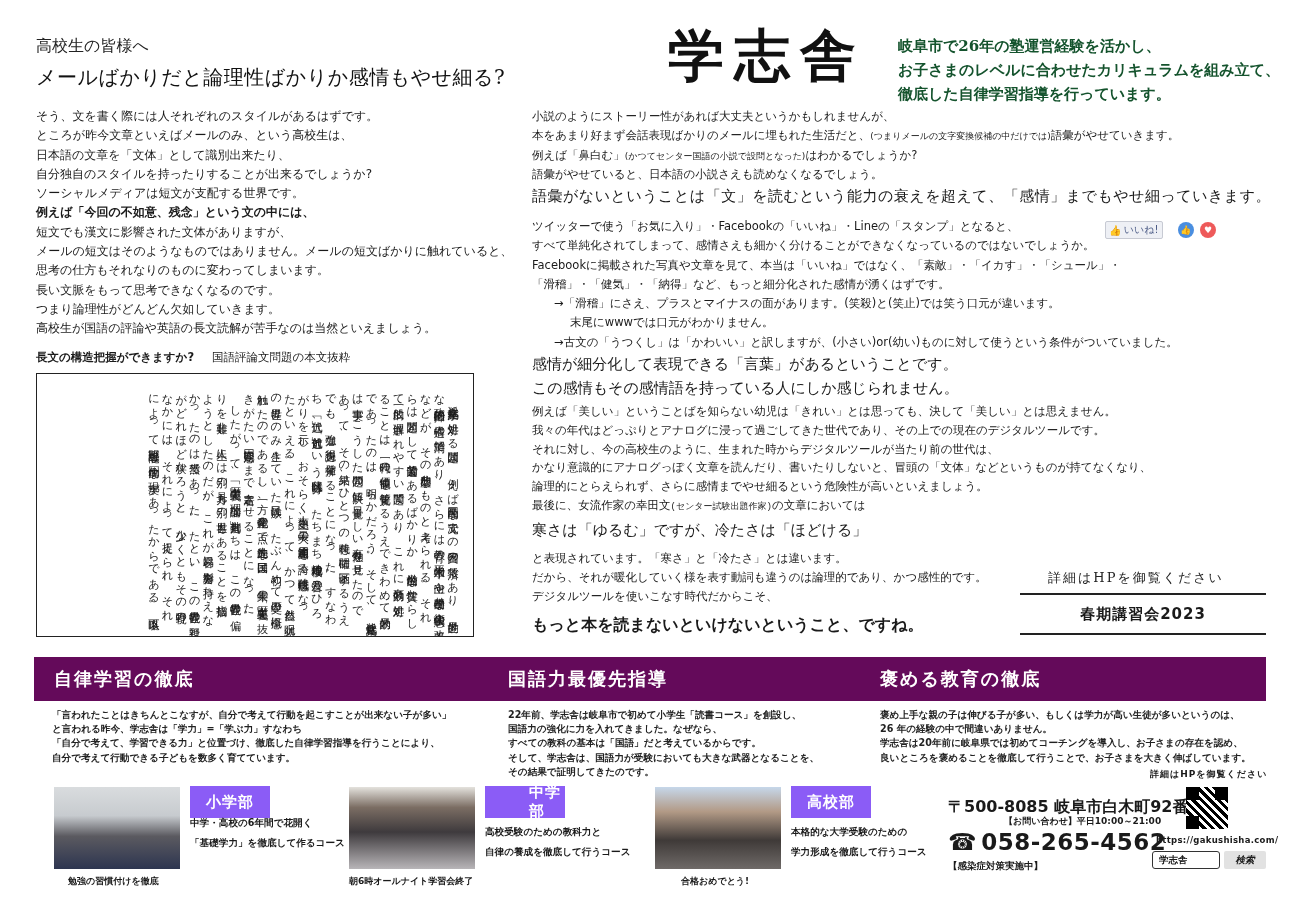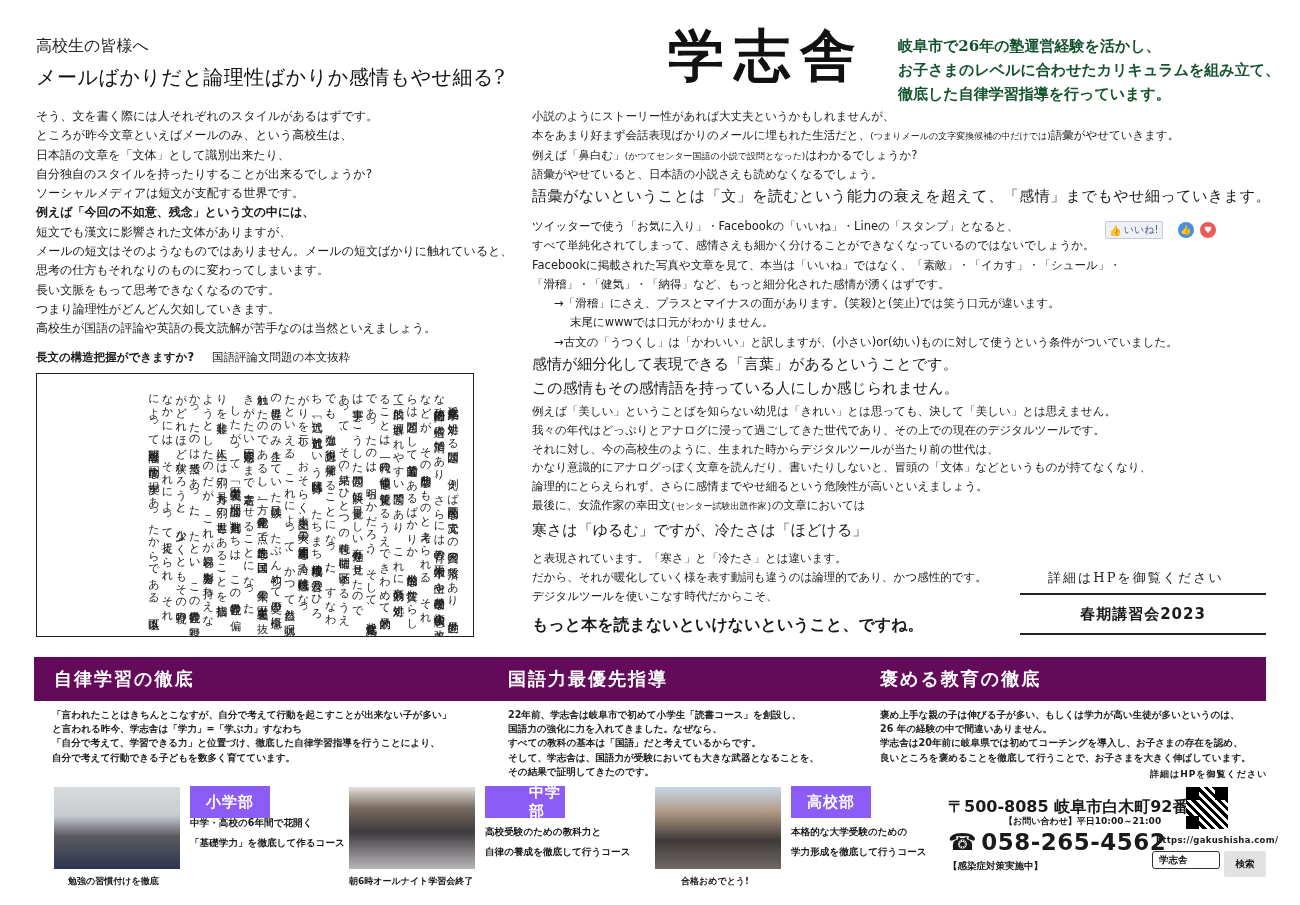--- a/index.html
+++ b/index.html
@@ -81,21 +81,21 @@
   .phone { left: 948px; top: 829px; font-size: 23px; font-weight: bold; letter-spacing: 0.5px; display: flex; align-items: center; gap: 4px; }
   .covid { left: 948px; top: 860px; font-size: 9.5px; font-weight: bold; text-align: center; }
   .qr { left: 1186px; top: 787px; width: 42px; height: 42px; background:
       linear-gradient(#000,#000) 0 0/13px 13px no-repeat,
       linear-gradient(#000,#000) 29px 0/13px 13px no-repeat,
       linear-gradient(#000,#000) 0 29px/13px 13px no-repeat,
       repeating-linear-gradient(45deg, #000 0 3px, #fff 3px 6px);
   }
   .url { left: 1156px; top: 835px; font-size: 8.5px; font-weight: bold; letter-spacing: 0.3px; }
   .search-box { left: 1152px; top: 851px; width: 68px; height: 18px; border: 1px solid #333; border-radius: 3px; font-size: 9.5px; font-weight: bold; padding-left: 6px; line-height: 16px; background: #fff; }
-  .search-btn { left: 1224px; top: 851px; width: 42px; height: 26px; background: #e2e2e2; border-radius: 2px; font-size: 9.5px; font-weight: bold; display: flex; align-items: center; justify-content: center; }
+  .search-btn { left: 1224px; top: 851px; width: 42px; height: 18px; background: #e2e2e2; border-radius: 2px; font-size: 9.5px; font-weight: bold; display: flex; align-items: center; justify-content: center; font-style: italic; }
 </style>
 </head>
 <body>
 
 <div class="abs greet serif">高校生の皆様へ</div>
 <div class="abs headline serif">メールばかりだと論理性ばかりか感情もやせ細る?</div>
 <div class="abs logo serif">学志舎</div>
 <div class="abs tagline serif">
   <p>岐阜市で26年の塾運営経験を活かし、</p>
   <p>お子さまのレベルに合わせたカリキュラムを組み立て、</p>

